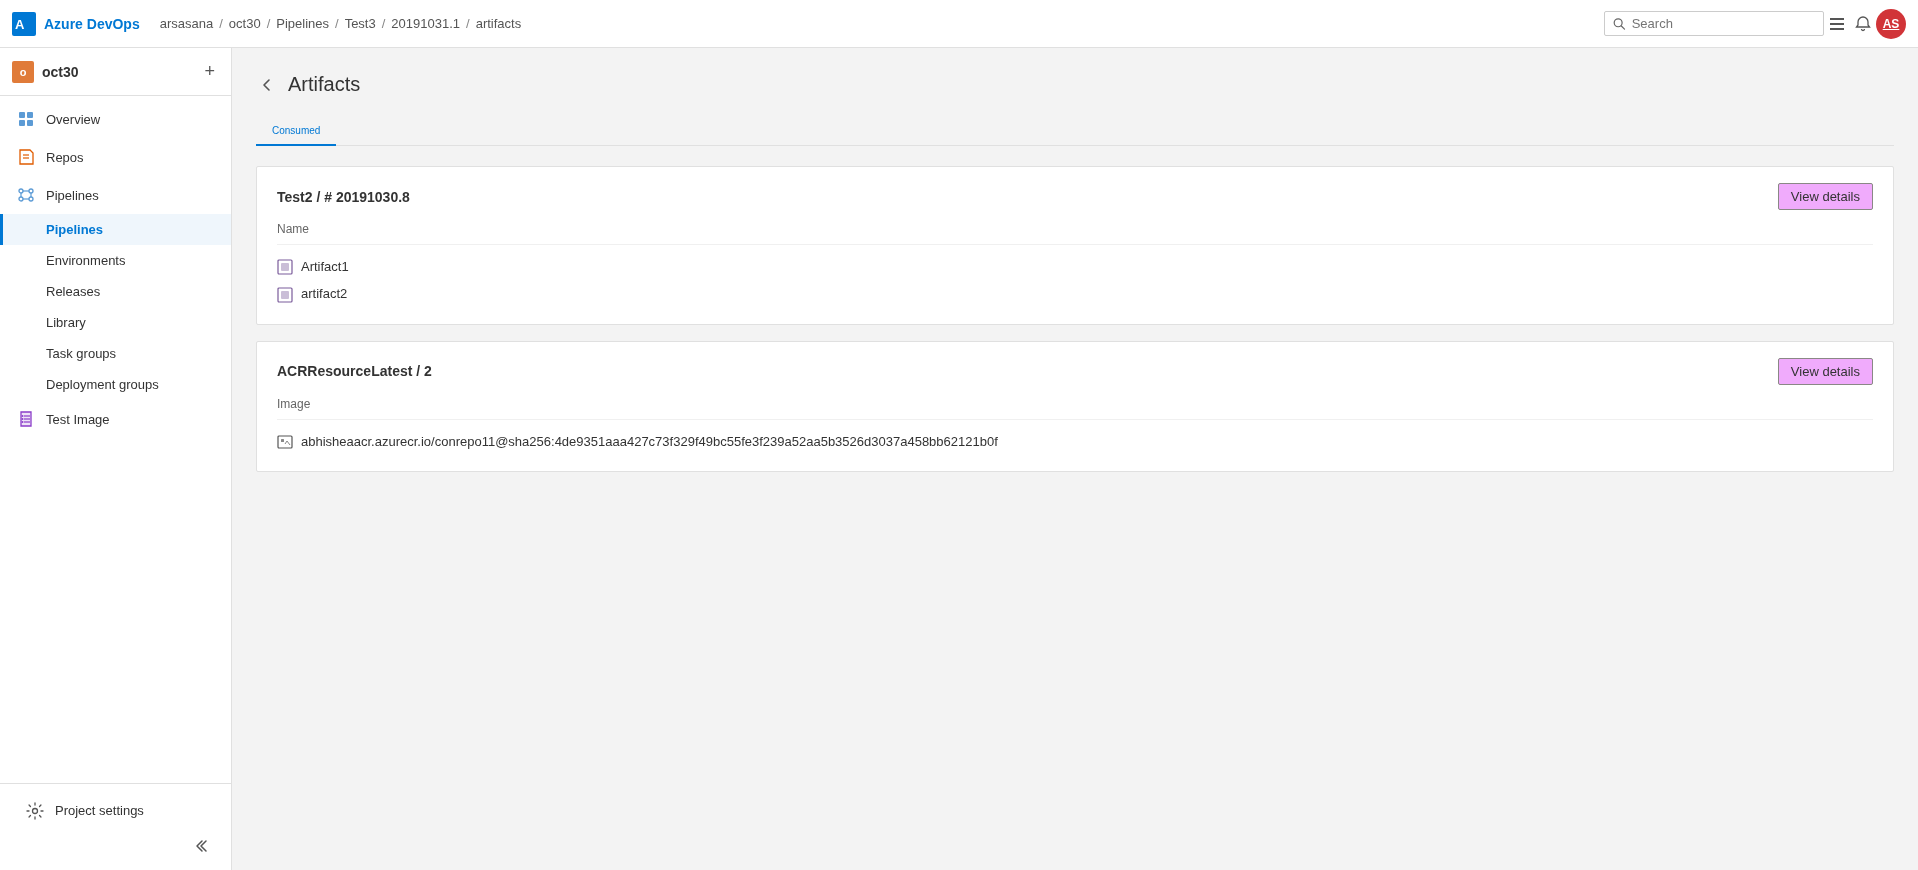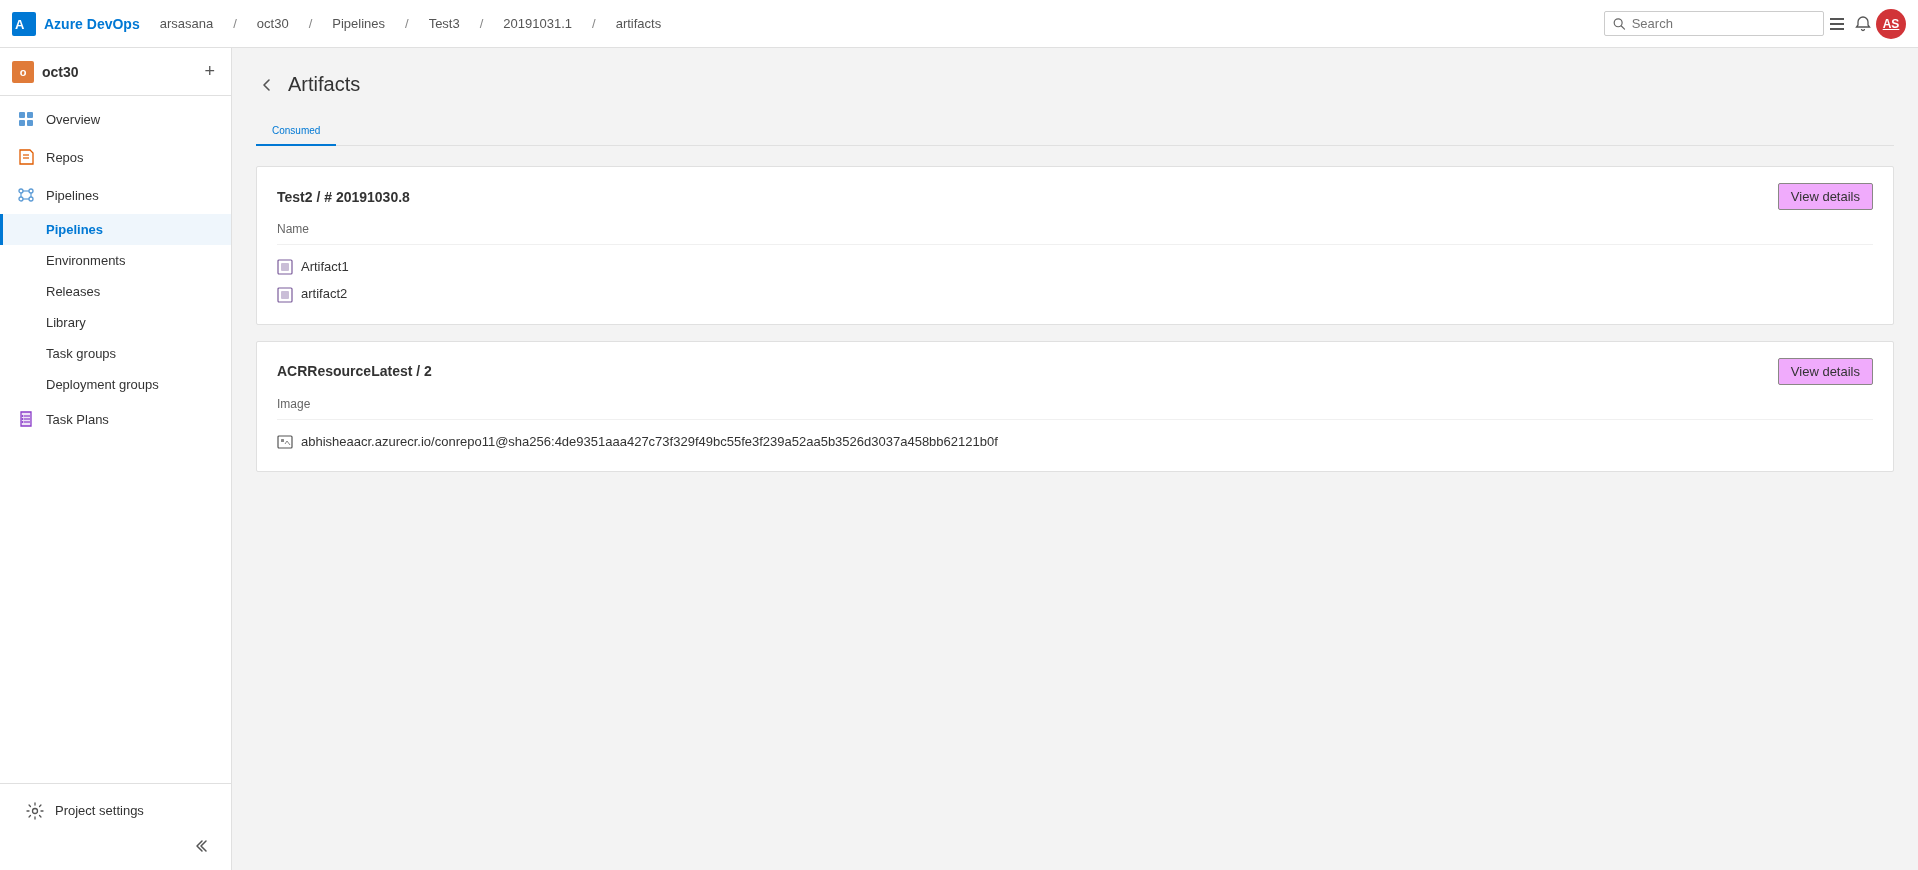--- a/index.html
+++ b/index.html
@@ -6,21 +6,21 @@
     body { font-family: 'Segoe UI', sans-serif; font-size: 14px; color: #333; background: #f3f3f3; display: flex; flex-direction: column; height: 870px; overflow: hidden; }
 
     
     .topbar {
       display: flex; align-items: center; height: 48px; background: #fff; border-bottom: 1px solid #e0e0e0;
       padding: 0 12px; flex-shrink: 0; z-index: 10;
     }
     .topbar-logo { display: flex; align-items: center; gap: 8px; margin-right: 20px; }
     .topbar-logo-icon { width: 24px; height: 24px; }
     .topbar-logo-text { font-weight: 600; font-size: 14px; color: #0078d4; }
-    .breadcrumb { display: flex; align-items: center; gap: 20px; font-size: 13px; color: #555; flex: 1; }
+    .breadcrumb { display: flex; align-items: center; gap: 6px; font-size: 13px; color: #555; flex: 1; }
     .breadcrumb a { color: #555; text-decoration: none; }
     .breadcrumb span { color: #888; }
     .topbar-actions { display: flex; align-items: center; }
     .search-box {
       display: flex; align-items: center; border: 1px solid #ccc; border-radius: 2px;
       padding: 4px 8px; gap: 6px; background: #fff; width: 220px; cursor: text;
     }
     .search-box input { border: none; outline: none; font-size: 13px; color: #333; width: 100%; background: transparent; }
     .topbar-icon-btn { background: none; border: none; cursor: pointer; padding: 4px; color: #555; font-size: 16px; }
     .avatar { width: 30px; height: 30px; border-radius: 50%; background: #d13438; color: white; display: flex; align-items: center; justify-content: center; font-size: 12px; font-weight: bold; cursor: pointer; text-decoration: underline; }
@@ -226,21 +226,21 @@
             <path d="M4 2h10v14H4V2z" fill="#8B3DC9" opacity="0.15"></path>
             <path d="M4 2h10v14H4V2z" stroke="#8B3DC9" stroke-width="1.3" fill="none"></path>
             <line x1="7" y1="6" x2="13" y2="6" stroke="#8B3DC9" stroke-width="1.2"></line>
             <line x1="7" y1="9" x2="13" y2="9" stroke="#8B3DC9" stroke-width="1.2"></line>
             <line x1="7" y1="12" x2="13" y2="12" stroke="#8B3DC9" stroke-width="1.2"></line>
             <circle cx="5.5" cy="6" r="1" fill="#8B3DC9"></circle>
             <circle cx="5.5" cy="9" r="1" fill="#8B3DC9"></circle>
             <circle cx="5.5" cy="12" r="1" fill="#8B3DC9"></circle>
           </svg>
         </span>
-        <span>Task Plans</span>
+        <span>Test Image</span>
       </div>
     </nav>
 
     <div class="sidebar-footer">
       <div class="sidebar-item">
         <span class="sidebar-icon">
           <svg width="18" height="18" viewBox="0 0 18 18" fill="none">
             <circle cx="9" cy="9" r="2.5" stroke="#555" stroke-width="1.3" fill="none"></circle>
             <path d="M9 1v2M9 15v2M1 9h2M15 9h2M3.05 3.05l1.41 1.41M13.54 13.54l1.41 1.41M3.05 14.95l1.41-1.41M13.54 4.46l1.41-1.41" stroke="#555" stroke-width="1.3" stroke-linecap="round"></path>
           </svg>

